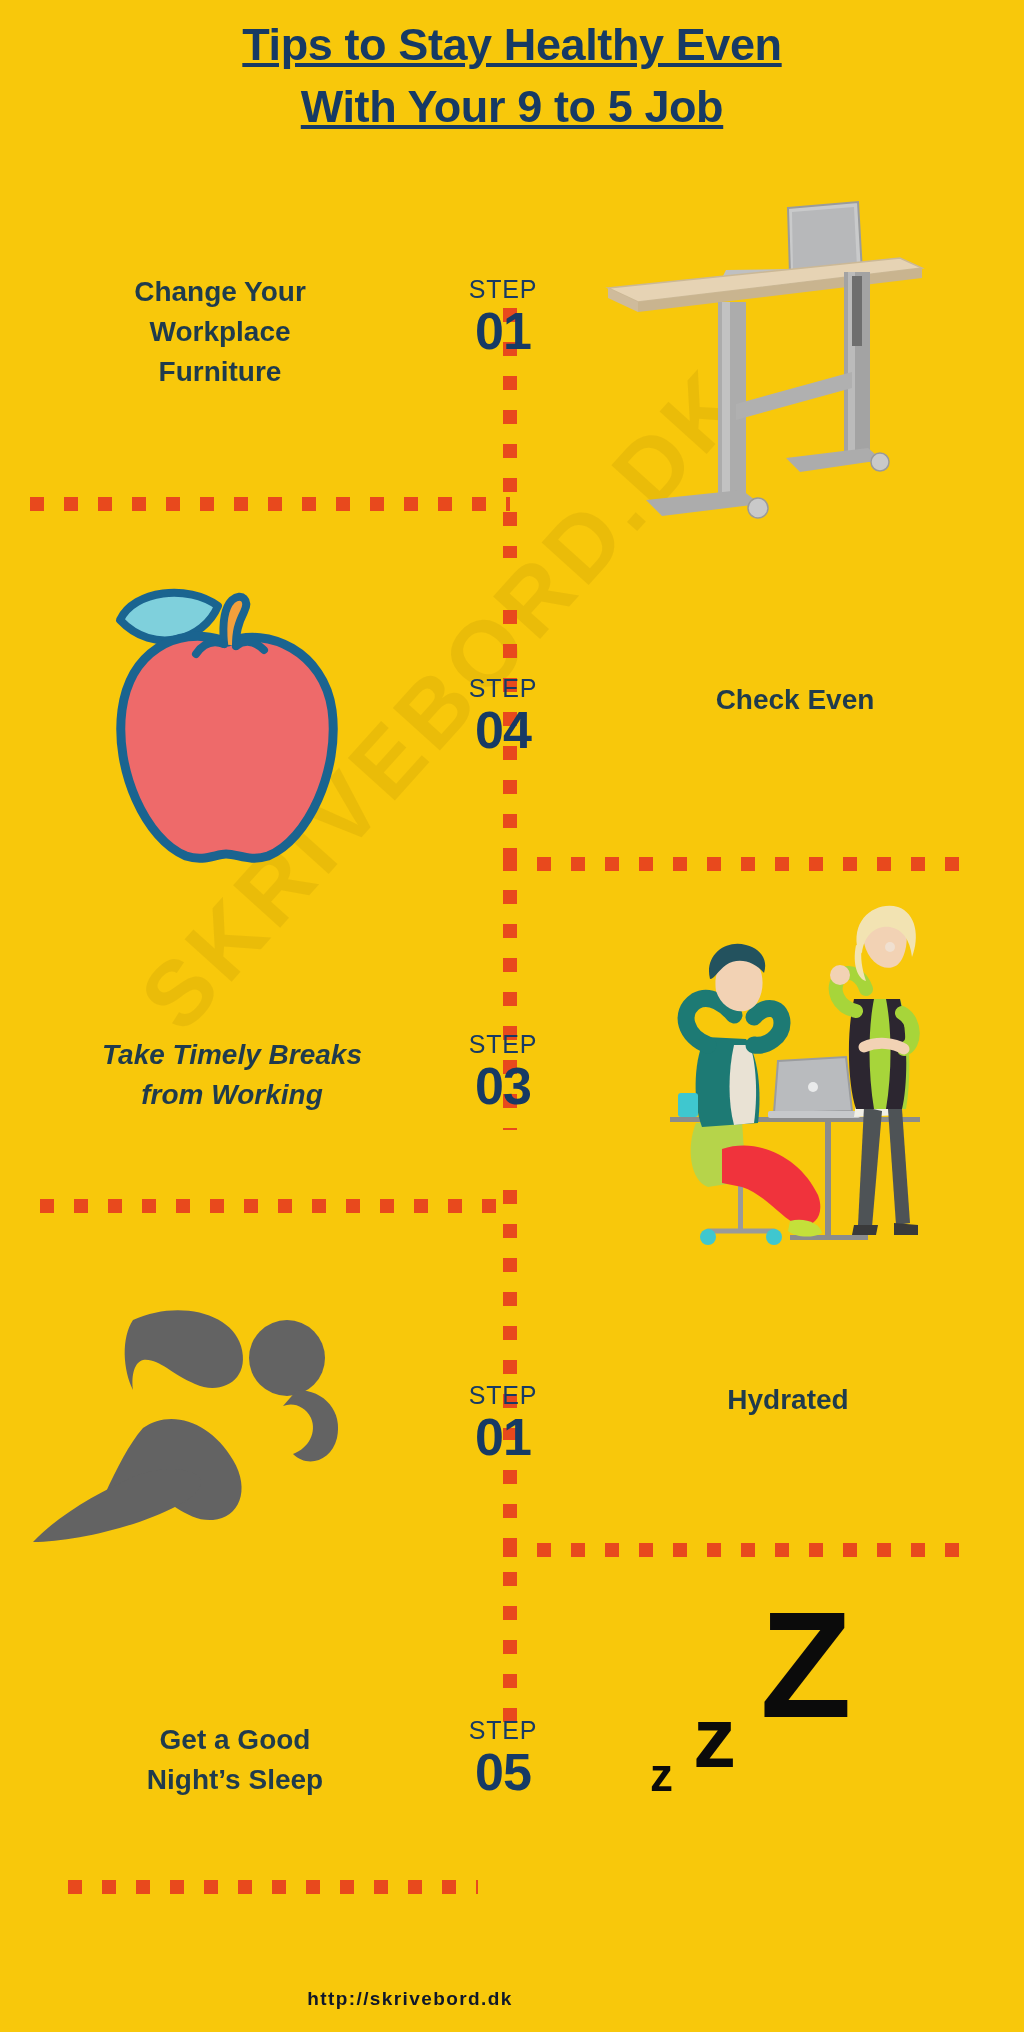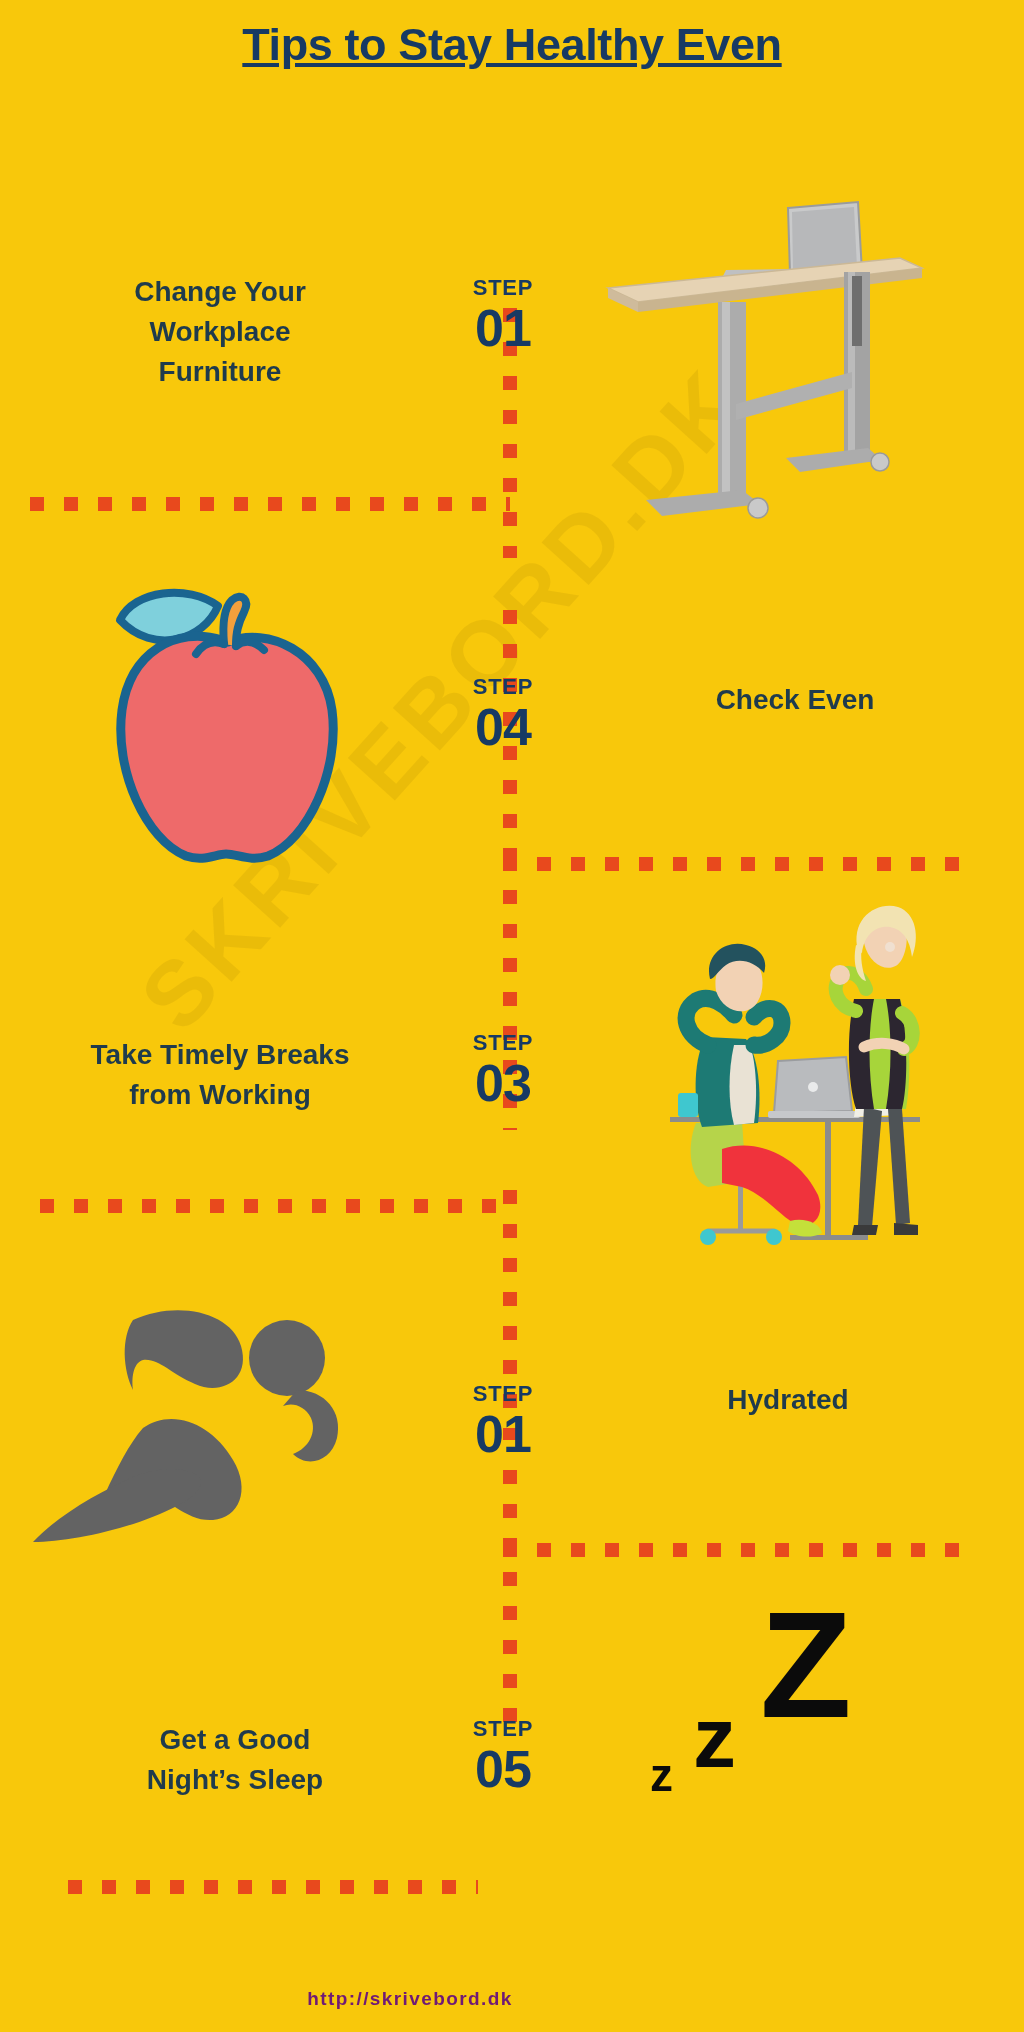--- a/index.html
+++ b/index.html
@@ -72,22 +72,22 @@
 
   
   .step-marker {
     position: absolute;
     width: 120px;
     text-align: center;
     color: #173A64;
   }
   .step-word {
     display: block;
-    font-size: 22px;
-    font-weight: 700;
+    font-size: 25px;
+    font-weight: 400;
     letter-spacing: 0.8px;
     line-height: 1.0;
     text-align: center;
   }
   .step-num {
     display: block;
     font-size: 52px;
     font-weight: 700;
     letter-spacing: -1px;
     line-height: 1.12;
@@ -103,21 +103,21 @@
   }
   .cap-left  { text-align: center; }
   .cap-right { text-align: center; }
 
   
   .footer-url {
     position: absolute;
     left: 0; bottom: 22px;
     width: 820px;
     text-align: center;
-    color: #701a75;
+    color: #0f172a;
     font-size: 19px;
     font-weight: 700;
     letter-spacing: 1.4px;
   }
 
   
   .art { position: absolute; }
 
   
   .runner { position: absolute; }
@@ -130,20 +130,21 @@
 </style>
 </head>
 <body>
 
 <div id="infographic">
 
   <div class="watermark">SKRIVEBORD.DK</div>
 
   <div class="title-block">
     <span class="title-line">Tips to Stay Healthy Even</span>
+    <span class="title-line">With Your 9 to 5 Job</span>
   </div>
 
   <div class="dash-v" style="left:503px; top:308px; height:250px;"></div>
   <div class="dash-v" style="left:503px; top:610px; height:260px;"></div>
   <div class="dash-v" style="left:503px; top:890px; height:240px;"></div>
   <div class="dash-v" style="left:503px; top:1190px; height:250px;"></div>
   <div class="dash-v" style="left:503px; top:1470px; height:270px;"></div>
 
   <div class="dash-h" style="left:30px;  top:497px;  width:480px;"></div>
   <div class="dash-h" style="left:503px; top:857px;  width:470px;"></div>
@@ -220,21 +221,21 @@
       <path d="M128 84 C 136 72, 146 70, 156 74" fill="none" stroke="#1A6490" stroke-width="8" stroke-linecap="round"></path>
       <path d="M196 80 C 186 70, 176 70, 168 76" fill="none" stroke="#1A6490" stroke-width="8" stroke-linecap="round"></path>
     </svg>
   </div>
 
   <div class="step-marker" style="left:443px; top:1032px;">
     <span class="step-word">STEP</span>
     <span class="step-num">03</span>
   </div>
 
-  <div class="step-caption cap-left" style="left:10px; top:1035px; width:420px;">
+  <div class="step-caption cap-left" style="left:22px; top:1035px; width:420px;font-style:italic;">
     <div>Take Timely Breaks</div>
     <div>from Working</div>
   </div>
 
   <div class="art" style="left:650px; top:895px; width:290px; height:360px;">
     <svg width="290" height="360" viewBox="0 0 290 360">
 
       <rect x="20" y="222" width="250" height="5" fill="#8C8C8C"></rect>
       <rect x="175" y="227" width="6" height="116" fill="#8C8C8C"></rect>
       <rect x="140" y="340" width="78" height="5" fill="#8C8C8C"></rect>

